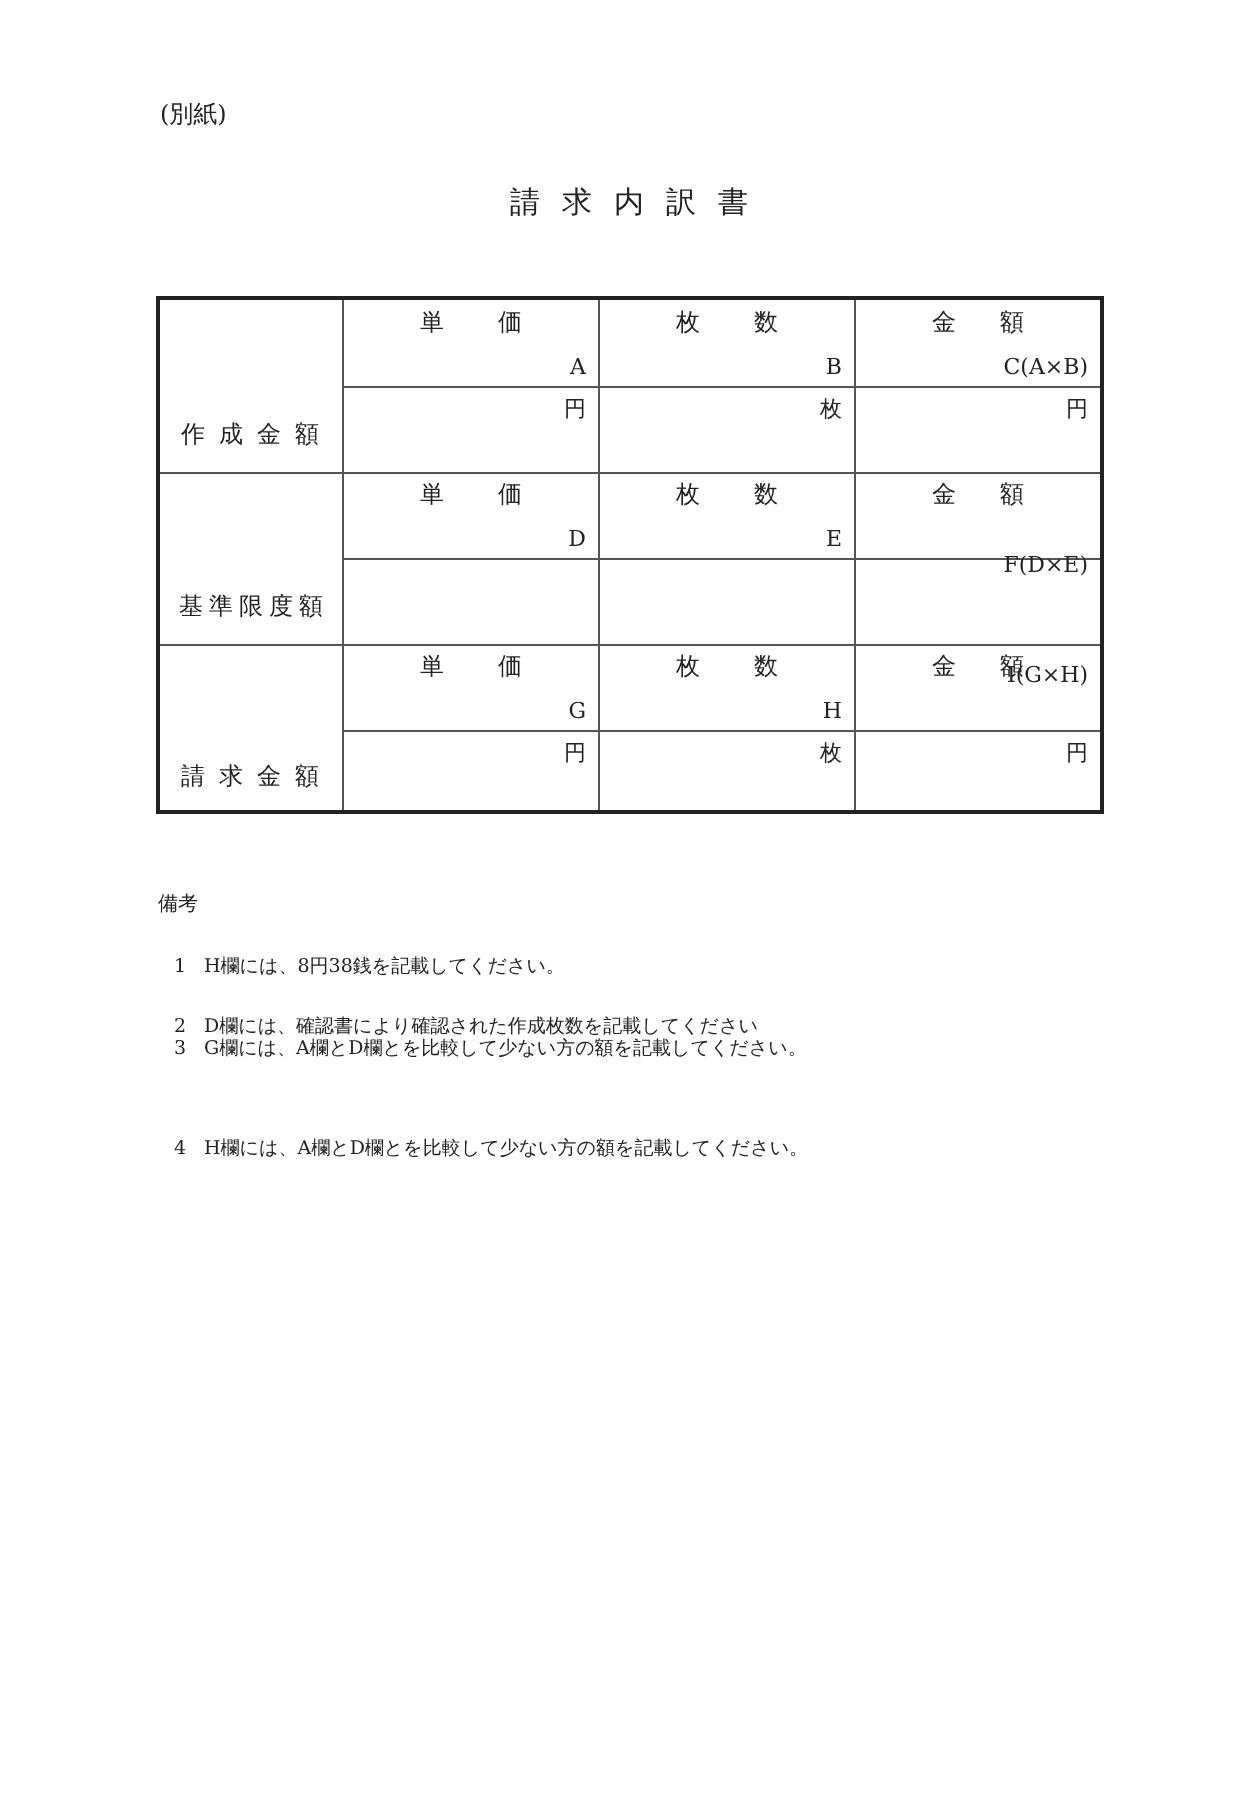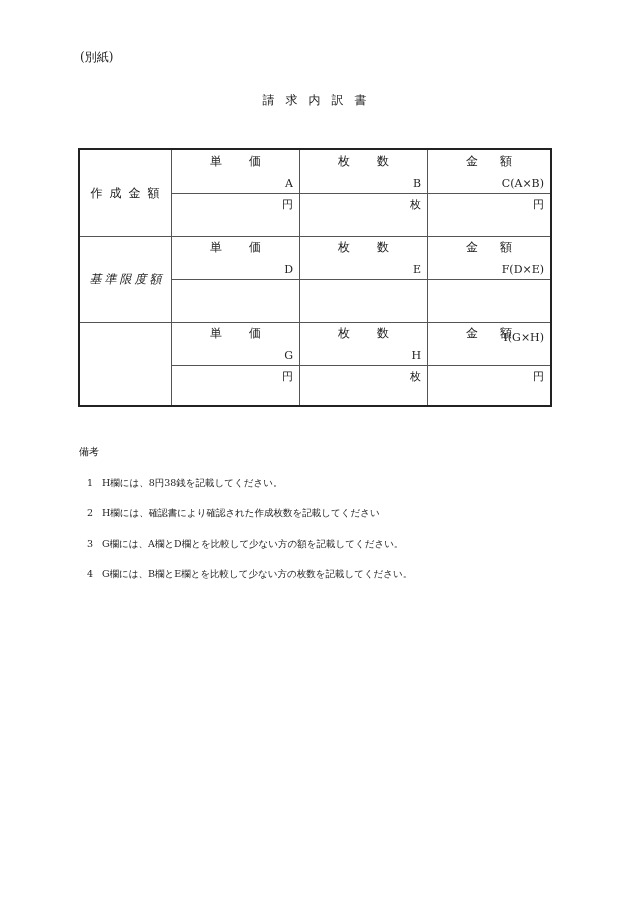--- a/index.html
+++ b/index.html
@@ -1,25 +1,25 @@
 <!DOCTYPE html>
 <html><head>
 <meta charset="utf-8">
 <style>
   html, body { margin: 0; padding: 0; }
   body {
     width: 630px; height: 903px; background: #ffffff; position: relative; overflow: hidden;
     font-family: "DejaVu Serif", "Liberation Serif", serif; color: #222;
   }
   .attach { position: absolute; left: 80px; top: 49px; font-size: 12px; }
-  .title { position: absolute; left: 0; width: 630px; top: 92px; text-align: center; font-size: 12px; letter-spacing: 11px; padding-left: 10px; box-sizing: border-box; }
+  .title { position: absolute; left: 0; width: 630px; top: 92px; text-align: center; font-size: 15px; letter-spacing: 11px; padding-left: 10px; box-sizing: border-box; }
   .tbl { position: absolute; left: 78px; top: 148px; width: 474px; height: 259px; border: 2px solid #222; box-sizing: border-box; }
   .row { position: absolute; left: 0; width: 470px; }
-  .rowlabel { position: absolute; left: 0; width: 91px; display: flex; align-items: center; justify-content: center; font-size: 12px; letter-spacing: 7px; padding-left: 6px; box-sizing: border-box; }
-  .rowlabel.tight { letter-spacing: 3px; padding-left: 3px; font-style: italic; }
+  .rowlabel { position: absolute; left: 0; width: 91px; display: flex; align-items: center; justify-content: center; font-size: 12px; letter-spacing: 7px; padding-left: 6px; box-sizing: border-box; margin-top: 24px; }
+  .rowlabel.tight { letter-spacing: 3px; padding-left: 3px; }
   .vline { position: absolute; top: 0; bottom: 0; width: 1px; background: #555; }
   .hline { position: absolute; left: 0; right: 0; height: 1px; background: #555; }
   .hline.inner { left: 91px; }
   .cell { position: absolute; font-size: 11px; }
   .hdr { display: flex; justify-content: space-between; padding: 0 38px; box-sizing: border-box; font-size: 12px; }
   .r { text-align: right; padding-right: 6px; box-sizing: border-box; }
   .notes-title { position: absolute; left: 79px; top: 445px; font-size: 10px; }
   .note { position: absolute; left: 87px; font-size: 9.5px; white-space: nowrap; }
   .note .num { display: inline-block; width: 15px; }
 </style>
@@ -72,27 +72,28 @@
     <div class="cell hdr" style="left:220px;width:127px;top:3px">
         <span>枚</span>
         <span>数</span>
       </div>
     <div class="cell hdr" style="left:348px;width:122px;top:3px">
         <span>金</span>
         <span>額</span>
       </div>
     <div class="cell r" style="left:92px;width:127px;top:27px">D</div>
     <div class="cell r" style="left:220px;width:127px;top:27px">E</div>
-    <div class="cell r" style="left:348px;width:122px;top:27px">F(D×E)</div>
+    <div class="cell r" style="left:348px;width:122px;top:40px">F(D×E)</div>
     <div class="cell r" style="left:92px;width:127px;top:47px;height:36px"></div>
     <div class="cell r" style="left:220px;width:127px;top:47px;height:36px"></div>
     <div class="cell r" style="left:348px;width:122px;top:47px;height:36px"></div>
   </div>
 
   <div class="row" style="top:172px;height:85px">
+    <div class="rowlabel" style="top:0;height:85px">請求金額</div>
     <div class="cell hdr" style="left:92px;width:127px;top:3px">
         <span>単</span>
         <span>価</span>
       </div>
     <div class="cell hdr" style="left:220px;width:127px;top:3px">
         <span>枚</span>
         <span>数</span>
       </div>
     <div class="cell hdr" style="left:348px;width:122px;top:3px">
         <span>金</span>
@@ -103,15 +104,15 @@
     <div class="cell r" style="left:348px;width:122px;top:9px">I(G×H)</div>
     <div class="cell r" style="left:92px;width:127px;top:47px">円</div>
     <div class="cell r" style="left:220px;width:127px;top:47px">枚</div>
     <div class="cell r" style="left:348px;width:122px;top:47px">円</div>
   </div>
 </div>
 
 <div class="notes-title">備考</div>
 
 <div class="note" style="top:477px"><span class="num">1</span><span>H欄には、8円38銭を記載してください。</span></div>
-<div class="note" style="top:507px"><span class="num">2</span><span>H欄には、確認書により確認された作成枚数を記載してください</span></div>
-<div class="note" style="top:538px"><span class="num">3</span><span>G欄には、A欄とD欄とを比較して少ない方の額を記載してください。</span></div>
-<div class="note" style="top:568px"><span class="num">4</span><span>G欄には、B欄とE欄とを比較して少ない方の枚数を記載してください。</span></div>
+<div class="note" style="top:507px"><span class="num">2</span><span>D欄には、確認書により確認された作成枚数を記載してください</span></div>
+<div class="note" style="top:518px"><span class="num">3</span><span>G欄には、A欄とD欄とを比較して少ない方の額を記載してください。</span></div>
+<div class="note" style="top:568px"><span class="num">4</span><span>H欄には、A欄とD欄とを比較して少ない方の額を記載してください。</span></div>
 
 </body></html>

